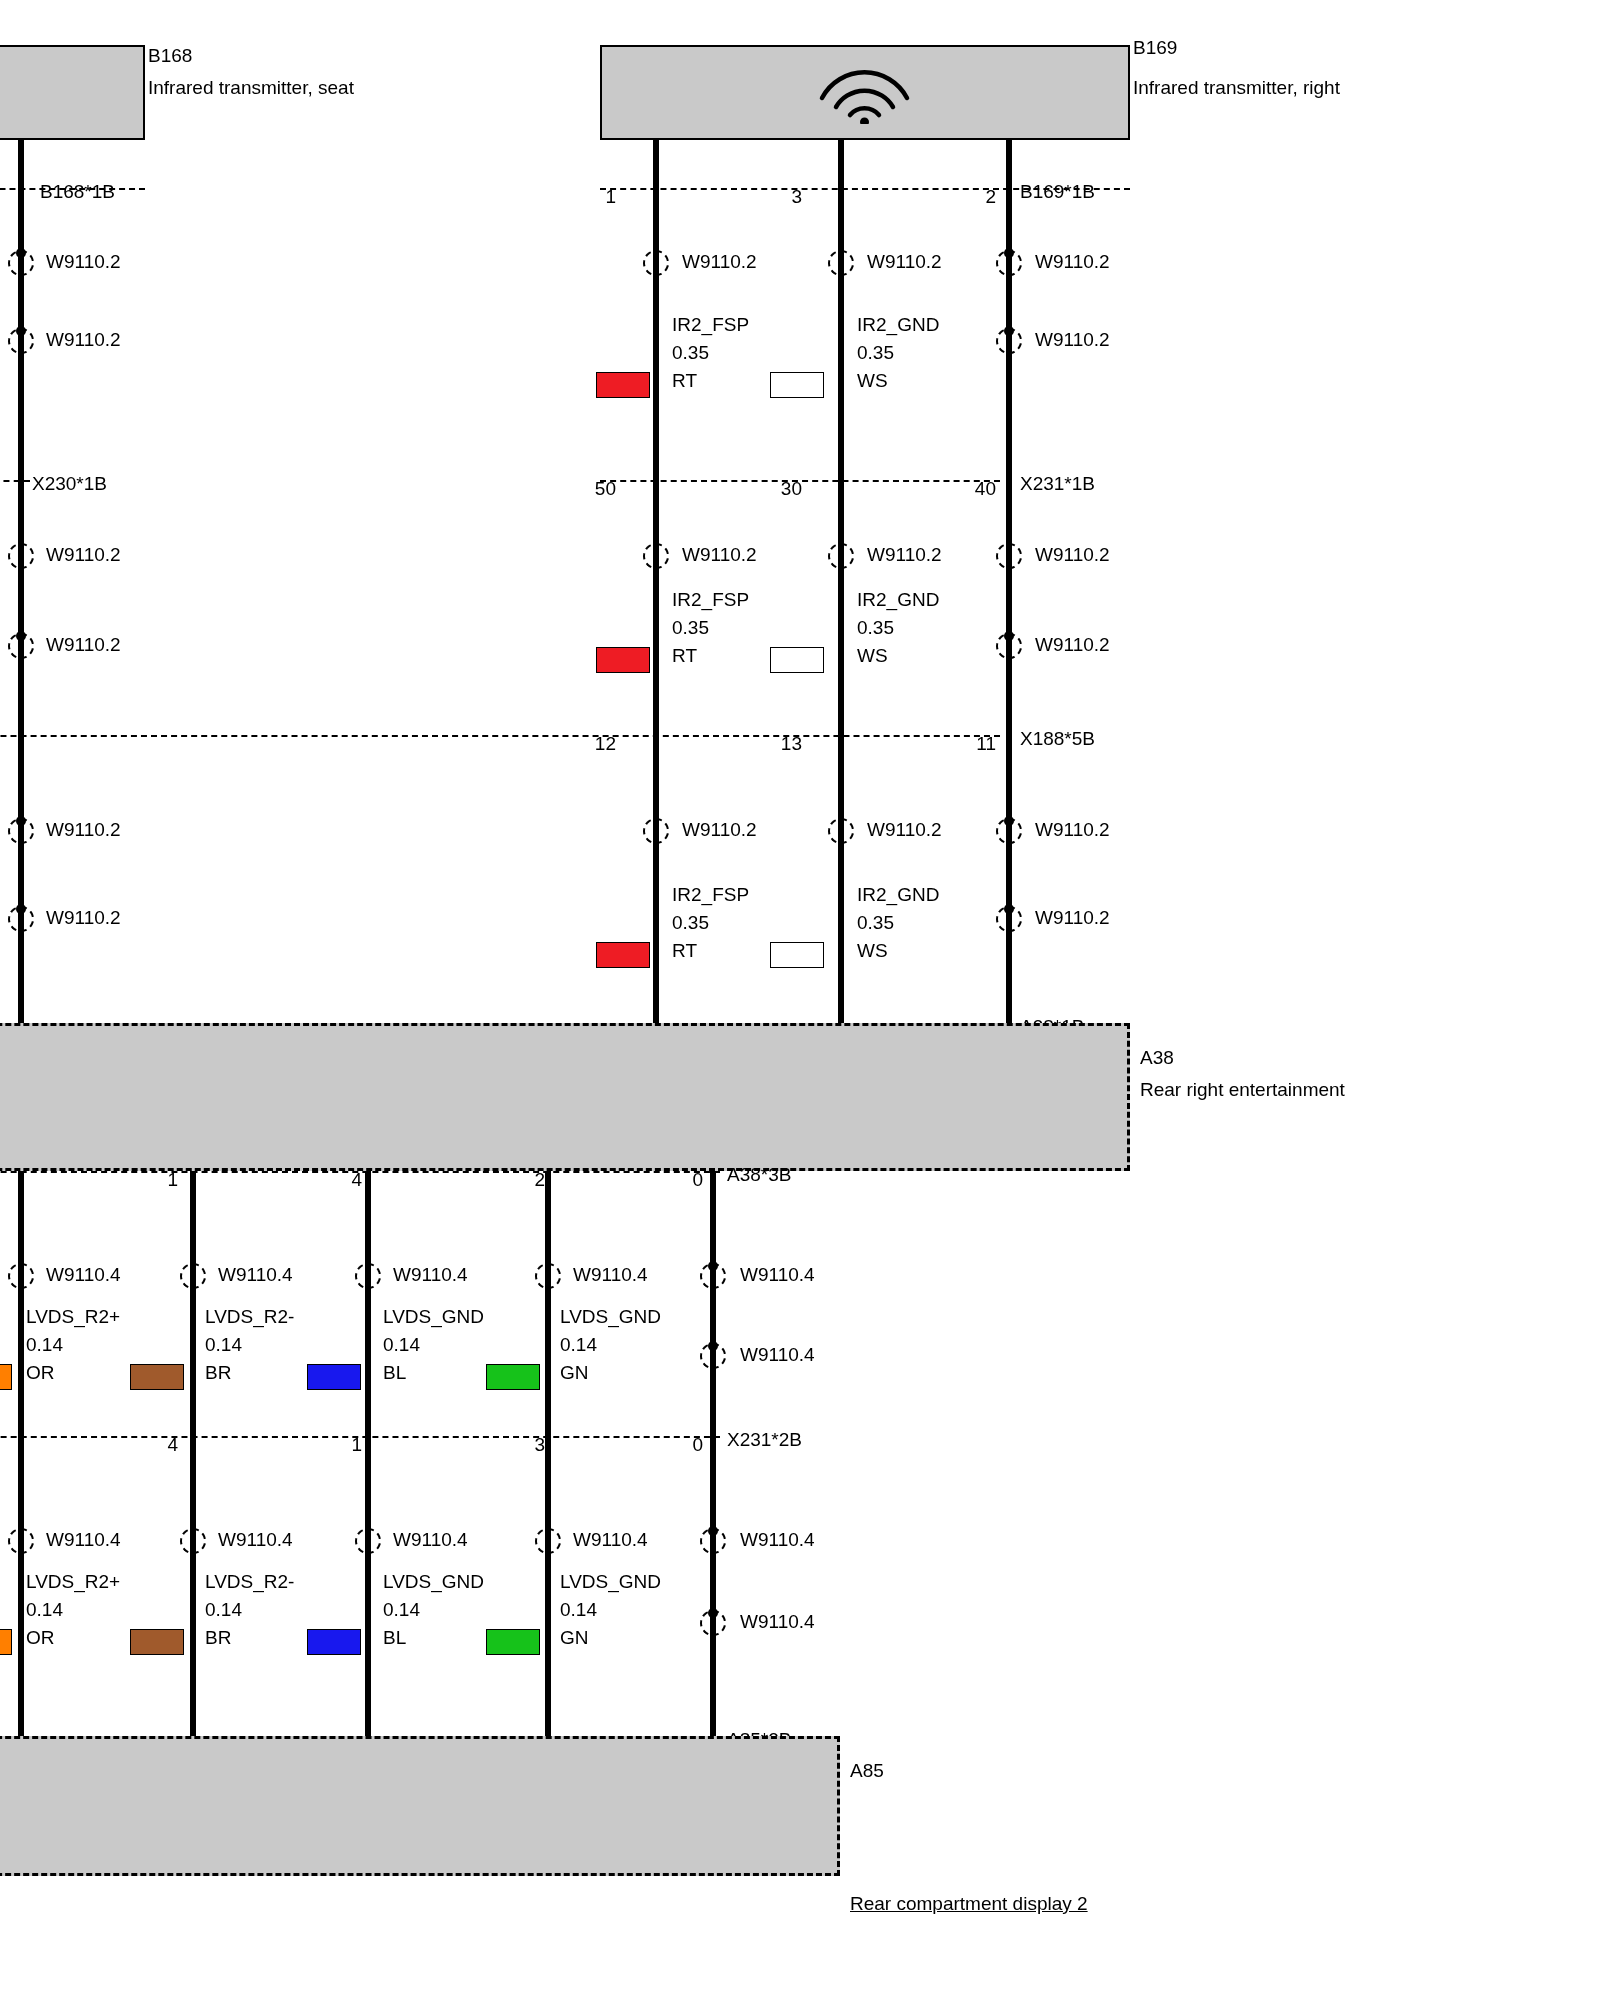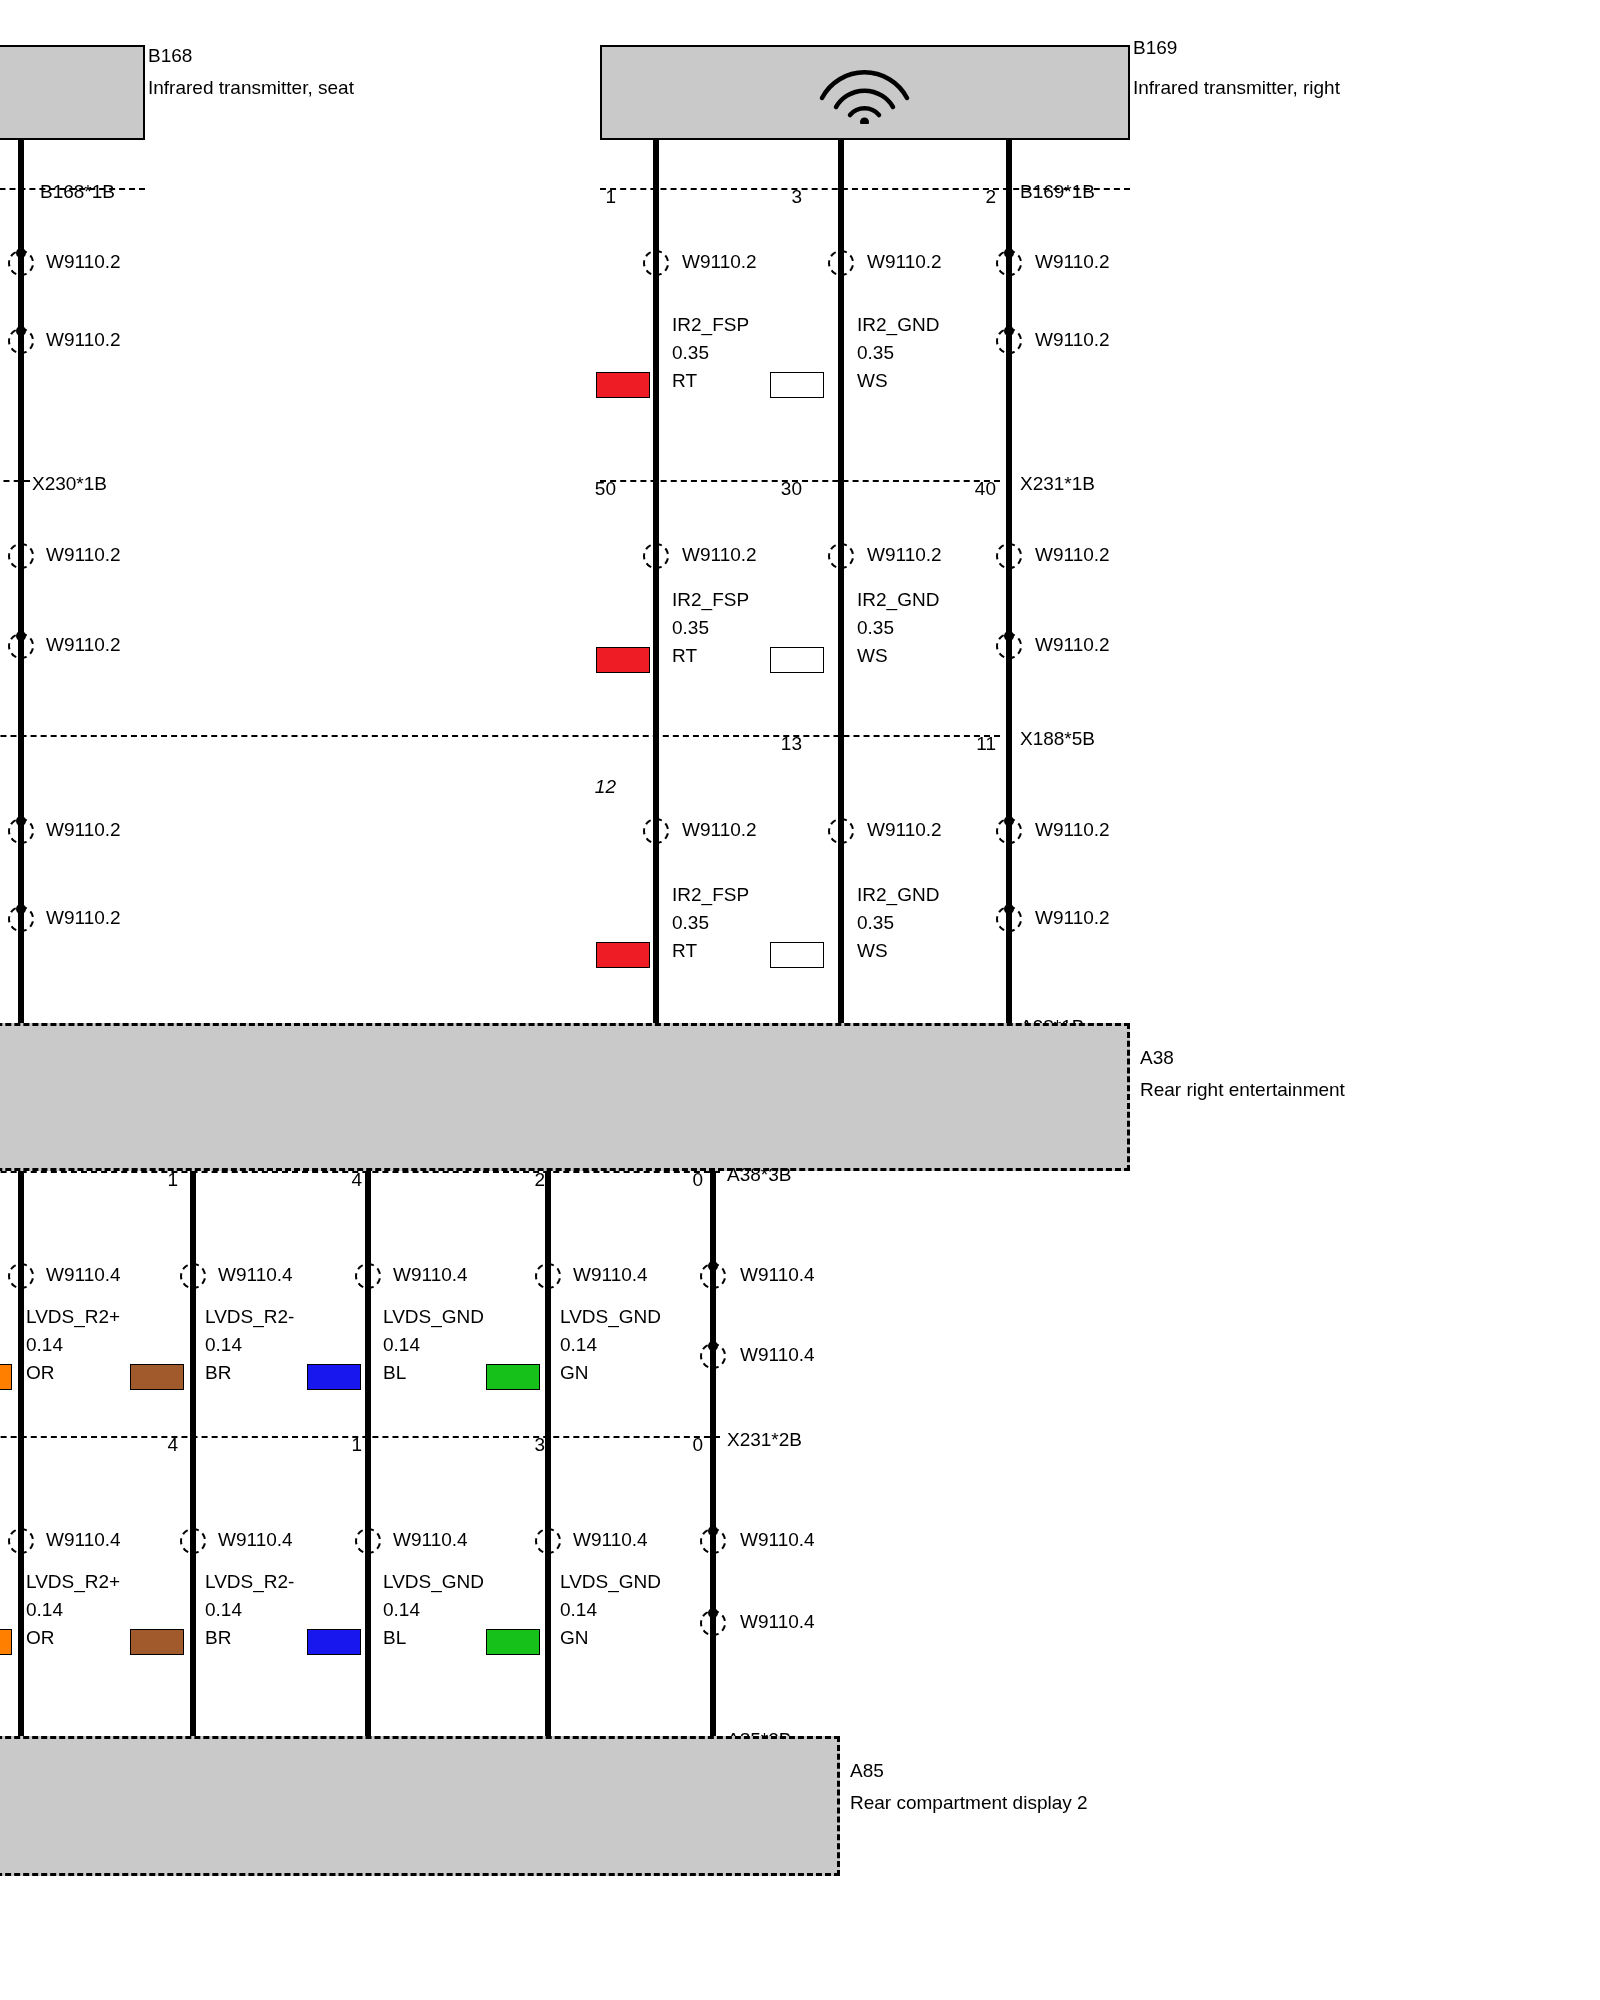--- a/index.html
+++ b/index.html
@@ -51,21 +51,21 @@
   <div class="dashline" style="left:-130px;top:1023px;width:1130px;"></div>
 
   <div class="pinnum" style="left:576px;top:186px;width:40px;">1</div>
   <div class="pinnum" style="left:762px;top:186px;width:40px;">3</div>
   <div class="pinnum" style="left:956px;top:186px;width:40px;">2</div>
 
   <div class="pinnum" style="left:566px;top:478px;width:50px;">50</div>
   <div class="pinnum" style="left:752px;top:478px;width:50px;">30</div>
   <div class="pinnum" style="left:946px;top:478px;width:50px;">40</div>
 
-  <div class="pinnum" style="left:566px;top:776px;width:50px;font-style:italic;">12</div>
+  <div class="pinnum" style="left:566px;top:733px;width:50px;">12</div>
   <div class="pinnum" style="left:752px;top:733px;width:50px;">13</div>
   <div class="pinnum" style="left:946px;top:733px;width:50px;">11</div>
 
   <div class="pinnum" style="left:566px;top:1021px;width:50px;">15</div>
   <div class="pinnum" style="left:752px;top:1021px;width:50px;">16</div>
   <div class="pinnum" style="left:946px;top:1021px;width:50px;">14</div>
 
   <div class="abs lbl" style="left:40px;top:180px;">B168*1B</div>
   <div class="abs lbl" style="left:1020px;top:180px;">B169*1B</div>
   <div class="abs lbl" style="left:32px;top:472px;">X230*1B</div>
@@ -283,15 +283,15 @@
   <div class="dashline" style="left:-130px;top:1736px;width:850px;"></div>
   <div class="abs lbl" style="left:727px;top:1728px;">A85*2B</div>
 
   <div class="pinnum" style="left:138px;top:1734px;width:40px;">4</div>
   <div class="pinnum" style="left:322px;top:1734px;width:40px;">1</div>
   <div class="pinnum" style="left:505px;top:1734px;width:40px;">3</div>
   <div class="pinnum" style="left:663px;top:1734px;width:40px;">0</div>
 
   <div class="box dash" style="left:-130px;top:1736px;width:970px;height:140px;"></div>
   <div class="abs lbl" style="left:850px;top:1759px;">A85</div>
-  <div class="abs lbl" style="left:850px;top:1791px;">Rear compartment display 2</div>
+  <div class="abs lbl" style="left:850px;top:1892px;text-decoration:underline;">Rear compartment display 2</div>
 
 </div>
 
 </body></html>

